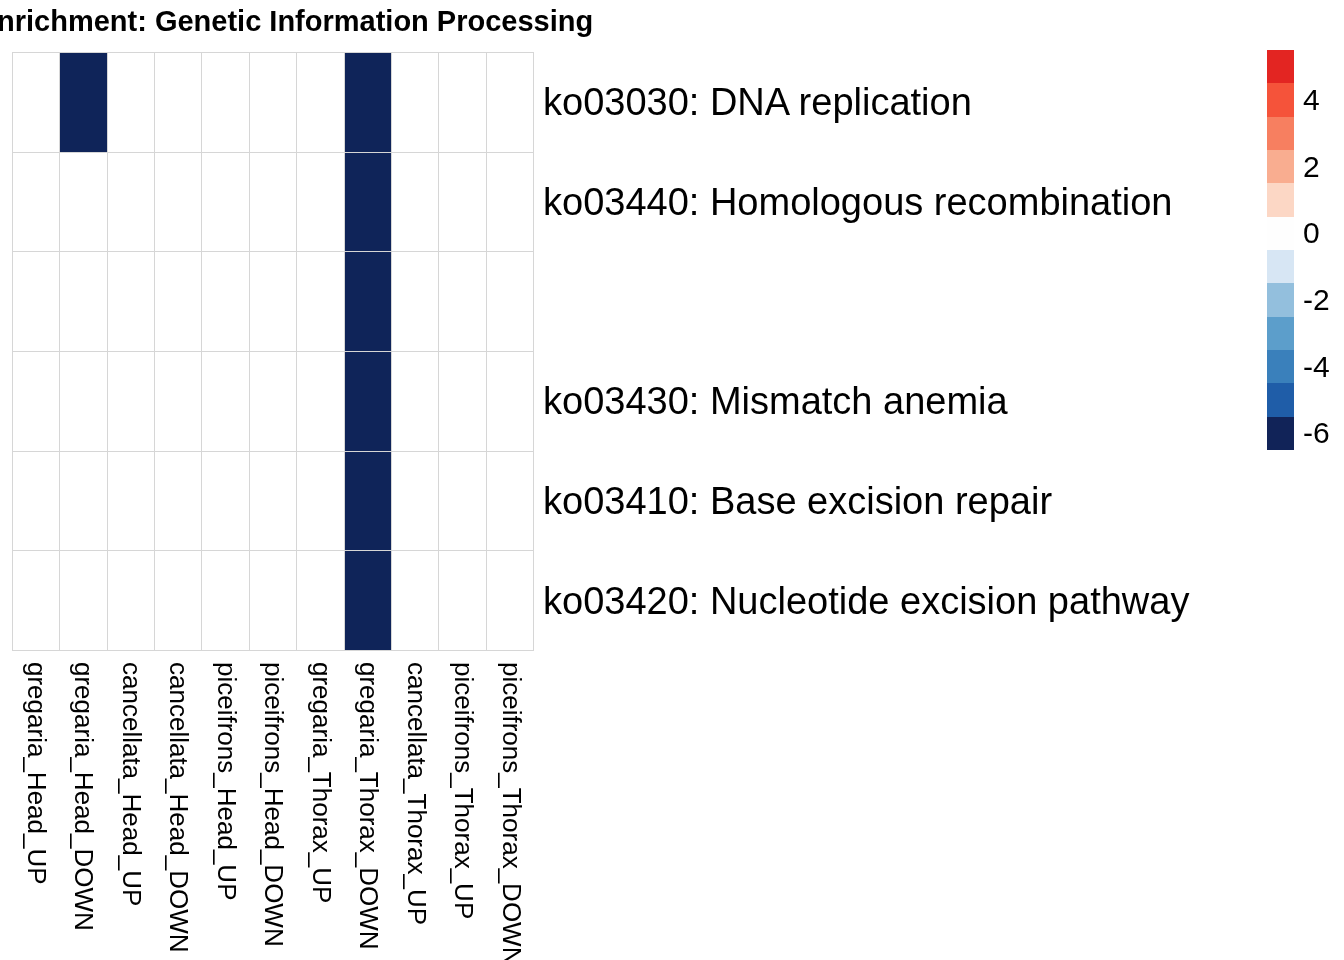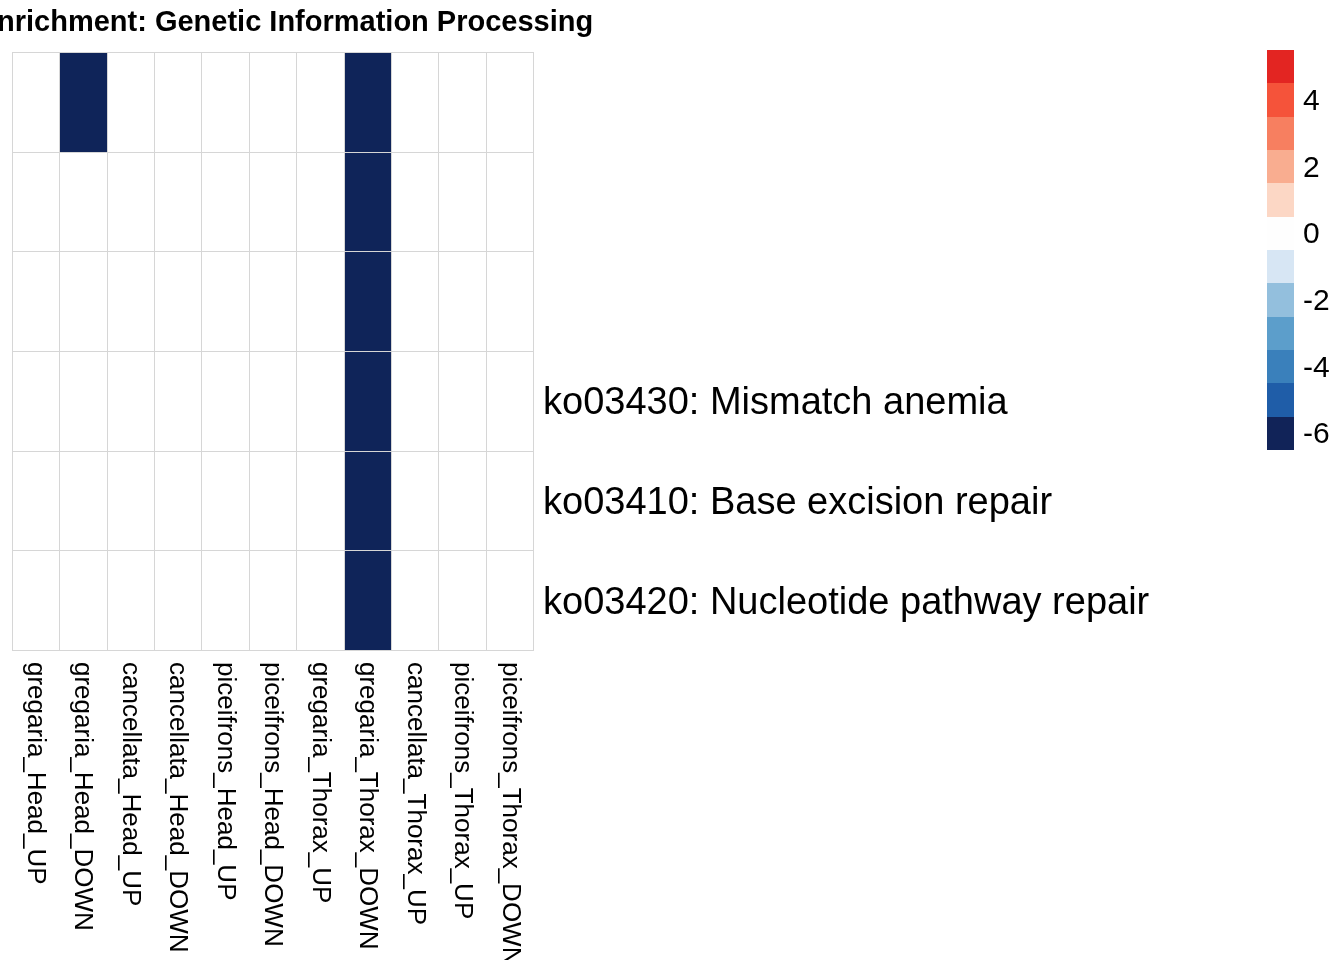--- a/index.html
+++ b/index.html
@@ -141,23 +141,25 @@
       <div class="cell" style="background: rgb(255, 255, 255);"></div>
       <div class="cell" style="background: rgb(255, 255, 255);"></div>
       <div class="cell" style="background: rgb(255, 255, 255);"></div>
       <div class="cell" style="background: rgb(255, 255, 255);"></div>
       <div class="cell" style="background: rgb(15, 36, 89);"></div>
       <div class="cell" style="background: rgb(255, 255, 255);"></div>
       <div class="cell" style="background: rgb(255, 255, 255);"></div>
       <div class="cell" style="background: rgb(255, 255, 255);"></div>
     </div>
 
+  <div class="row-label" style="top:102px">ko03030: DNA replication</div>
+  <div class="row-label" style="top:201.8px">ko03440: Homologous recombination</div>
   <div class="row-label" style="top:401.4px">ko03430: Mismatch anemia</div>
   <div class="row-label" style="top:501.2px">ko03410: Base excision repair</div>
-  <div class="row-label" style="top:601px">ko03420: Nucleotide pathway repair</div>
+  <div class="row-label" style="top:601px">ko03420: Nucleotide excision pathway</div>
 
   <div class="col-label" style="left:36.5px">gregaria_Head_UP</div>
   <div class="col-label" style="left:84px">gregaria_Head_DOWN</div>
   <div class="col-label" style="left:131.5px">cancellata_Head_UP</div>
   <div class="col-label" style="left:179px">cancellata_Head_DOWN</div>
   <div class="col-label" style="left:226.5px">piceifrons_Head_UP</div>
   <div class="col-label" style="left:274px">piceifrons_Head_DOWN</div>
   <div class="col-label" style="left:321.5px">gregaria_Thorax_UP</div>
   <div class="col-label" style="left:369px">gregaria_Thorax_DOWN</div>
   <div class="col-label" style="left:416.5px">cancellata_Thorax_UP</div>

